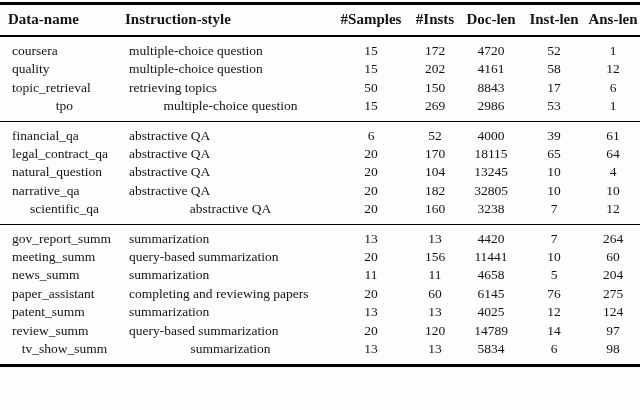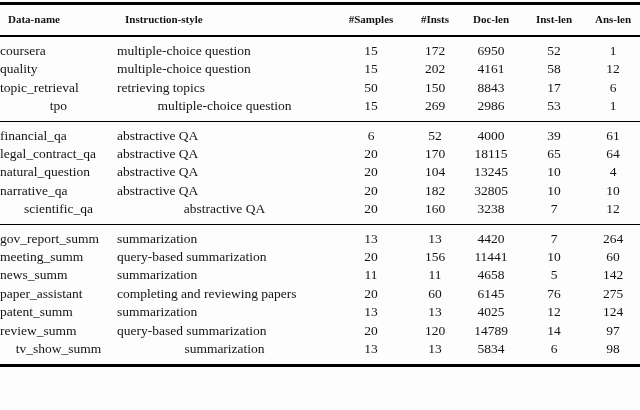--- a/index.html
+++ b/index.html
@@ -26,35 +26,35 @@
 
   table.stats {
     width: 640px;
     border-collapse: collapse;
     table-layout: fixed;
   }
   th, td { white-space: nowrap; overflow: hidden; }
 
   thead th {
     font-weight: bold;
-    font-size: 11px;
+    font-size: 15px;
     line-height: 17px;
     padding: 6px 0 7px 0;
     border-bottom: 2px solid #000;
     text-align: center;
   }
   thead th.left { text-align: left; padding-left: 8px; }
 
   tbody td {
     font-size: 13.5px;
     line-height: 18.4px;
     text-align: center;
     padding: 0;
   }
-  tbody td.left { text-align: left; padding-left: 0; }
+  tbody td.left { text-align: left; padding-left: 12px; }
   tbody tr:first-child td { padding-top: 5px; }
   tbody tr:last-child td { padding-bottom: 5px; text-align: center; }
   tbody.section + tbody.section { border-top: 1.5px solid #000; }
 </style>
 </head>
 <body>
 
 <div class="page">
   <div class="rule-double-top"></div>
 
@@ -79,21 +79,21 @@
         <th>Ans-len</th>
       </tr>
     </thead>
 
   <tbody class="section">
         <tr>
           <td class="left">coursera</td>
           <td class="left">multiple-choice question</td>
           <td>15</td>
           <td>172</td>
-          <td>6950</td>
+          <td>4720</td>
           <td>52</td>
           <td>1</td>
         </tr>
         <tr>
           <td class="left">quality</td>
           <td class="left">multiple-choice question</td>
           <td>15</td>
           <td>202</td>
           <td>4161</td>
           <td>58</td>
@@ -184,21 +184,21 @@
           <td>10</td>
           <td>60</td>
         </tr>
         <tr>
           <td class="left">news_summ</td>
           <td class="left">summarization</td>
           <td>11</td>
           <td>11</td>
           <td>4658</td>
           <td>5</td>
-          <td>142</td>
+          <td>204</td>
         </tr>
         <tr>
           <td class="left">paper_assistant</td>
           <td class="left">completing and reviewing papers</td>
           <td>20</td>
           <td>60</td>
           <td>6145</td>
           <td>76</td>
           <td>275</td>
         </tr>

